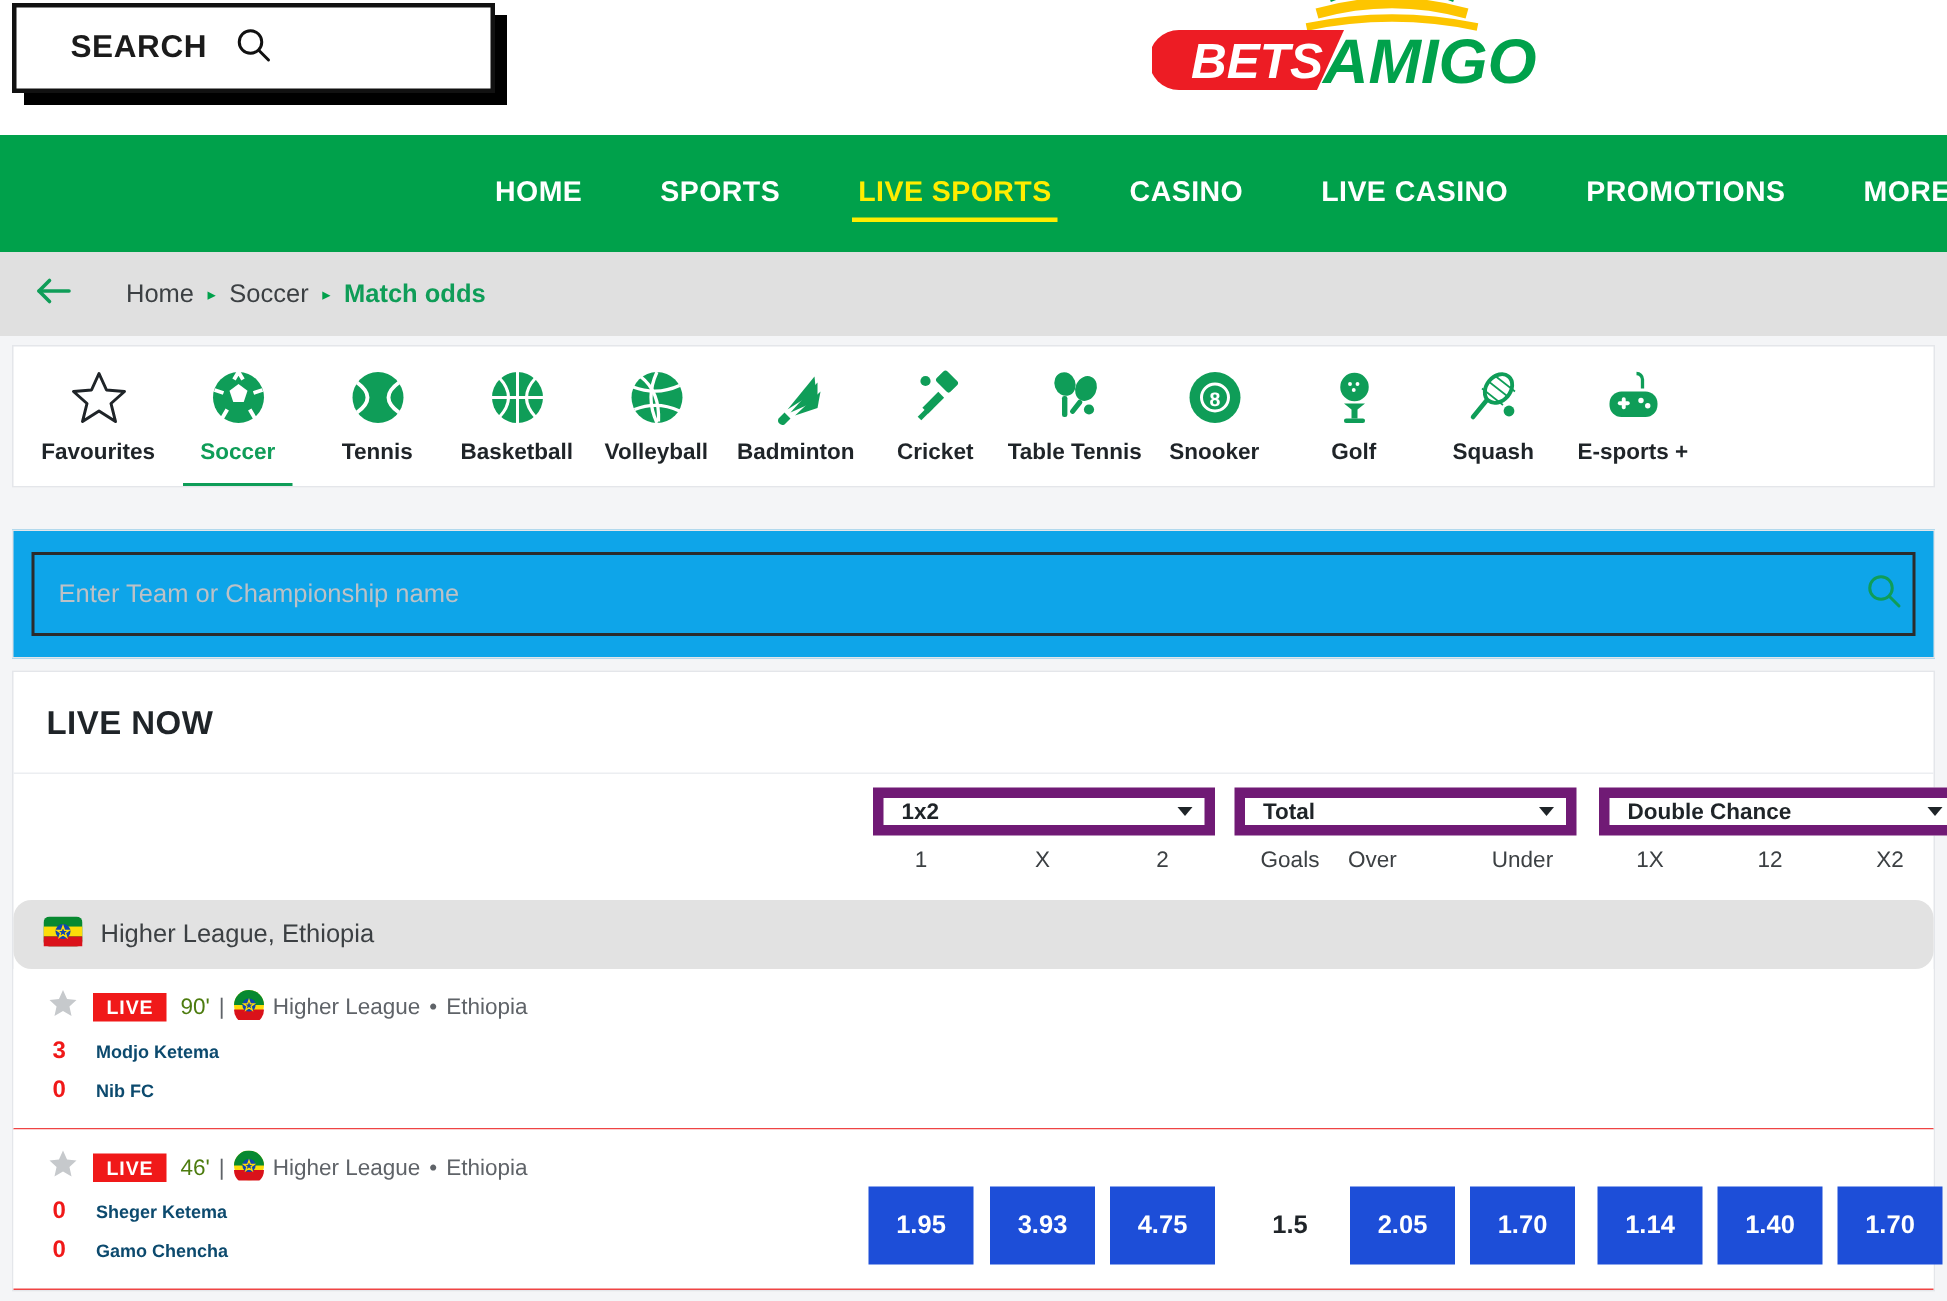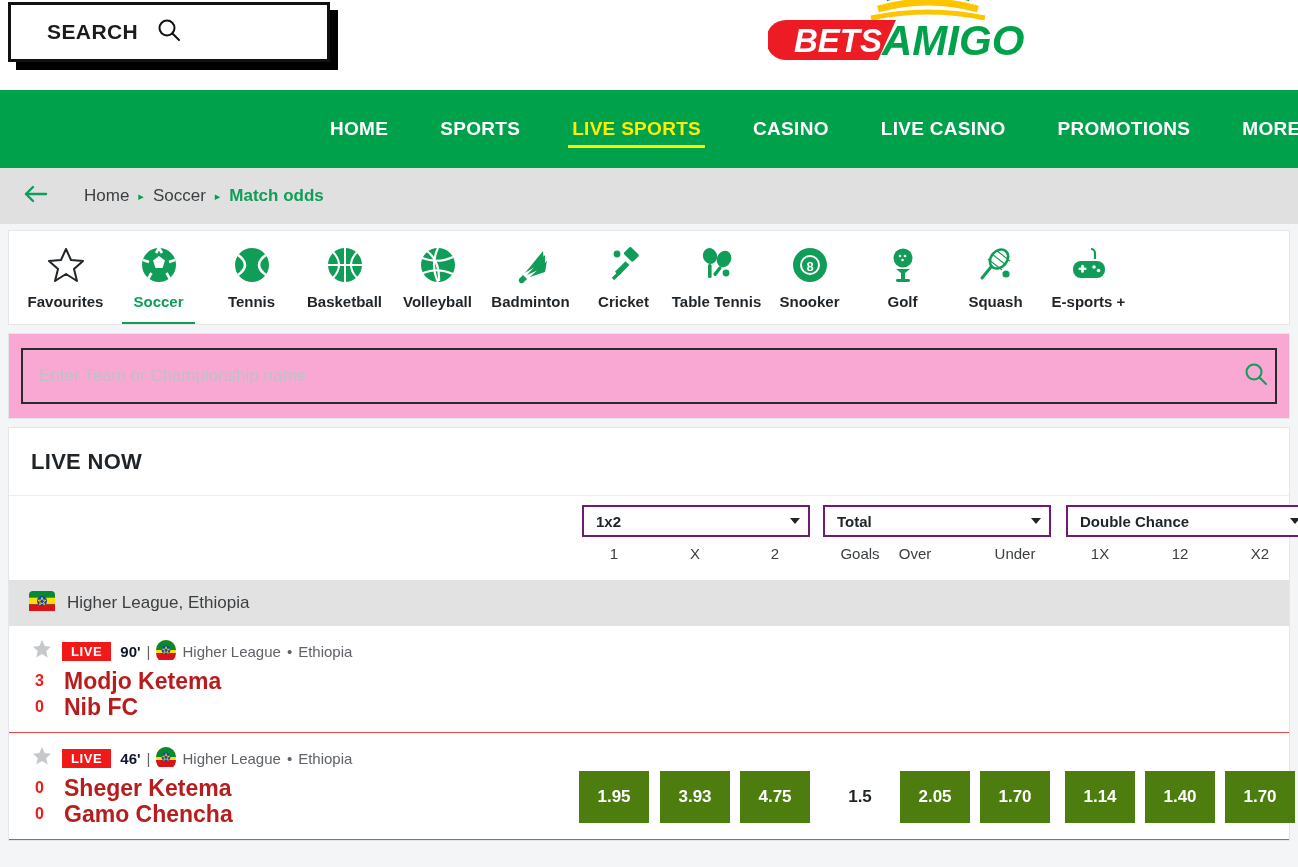--- a/index.html
+++ b/index.html
@@ -132,23 +132,24 @@
     position: absolute;
     left: 10px; right: 10px;
     bottom: 0;
     height: 4px;
     background: #0f9d58;
   }
 
   
   .tsearch-wrap { padding: 8px 8px 0 8px; }
   .tsearch-card {
-    background: #f9a8d4;
+    background: #0ea5e9;
     border: 1px solid #e4e6ea;
     padding: 14px 12px;
+    margin-top: 20px;
   }
   .tsearch {
     position: relative;
     height: 56px;
     border: 2px solid #2b2b2b;
     display: flex;
     align-items: center;
   }
   .tsearch input {
     flex: 1;
@@ -184,21 +185,21 @@
 
   
   .market-head {
     position: relative;
     height: 84px;
   }
   .sel {
     position: absolute;
     top: 9px;
     height: 32px;
-    border: 2px solid #701a75;
+    border: 7px solid #701a75;
     background: #fff;
     display: flex;
     align-items: center;
     padding: 0 8px 0 12px;
     cursor: pointer;
   }
   .sel .selv {
     flex: 1;
     font-size: 15px;
     font-weight: 700;
@@ -223,20 +224,21 @@
 
   
   .league {
     height: 46px;
     background: #e2e2e2;
     display: flex;
     align-items: center;
     padding-left: 20px;
     gap: 12px;
     cursor: pointer;
+    border-radius: 12px;
   }
   .league .nm { font-size: 17px; color: #3c4043; }
 
   
   .match {
     position: relative;
     height: 107px;
     border-bottom: 1px solid #ef4444;
     background: #ffffff;
   }
@@ -259,51 +261,51 @@
     cursor: pointer;
   }
   .meta {
     display: flex;
     align-items: center;
     gap: 6px;
     font-size: 15px;
     color: #5f6368;
     white-space: nowrap;
   }
-  .meta .minute { color: #0f172a; font-weight: bold; }
+  .meta .minute { color: #4d7c0f; }
   .teams {
     position: absolute;
     left: 26px; top: 42px;
   }
   .tline {
     display: flex;
     align-items: center;
     height: 26px;
     gap: 0;
   }
   .tline .sc {
     width: 29px;
     font-size: 16px;
     font-weight: 700;
     color: #f01919;
   }
   .tline .tn {
-    font-size: 23px;
-    font-weight: 700;
-    color: #b91c1c;
+    font-size: 12px;
+    font-weight: 700;
+    color: #0c4a6e;
     white-space: nowrap;
     cursor: pointer;
   }
 
   .odds-layer { position: absolute; left: 0; top: 0; right: 0; bottom: 0; }
   .odd {
     position: absolute;
     top: 38px;
     height: 52px;
-    background: #4d7c0f;
+    background: #1d4ed8;
     color: #ffffff;
     font-size: 17px;
     font-weight: 700;
     display: flex;
     align-items: center;
     justify-content: center;
     cursor: pointer;
   }
   .odd.plain {
     background: transparent;

